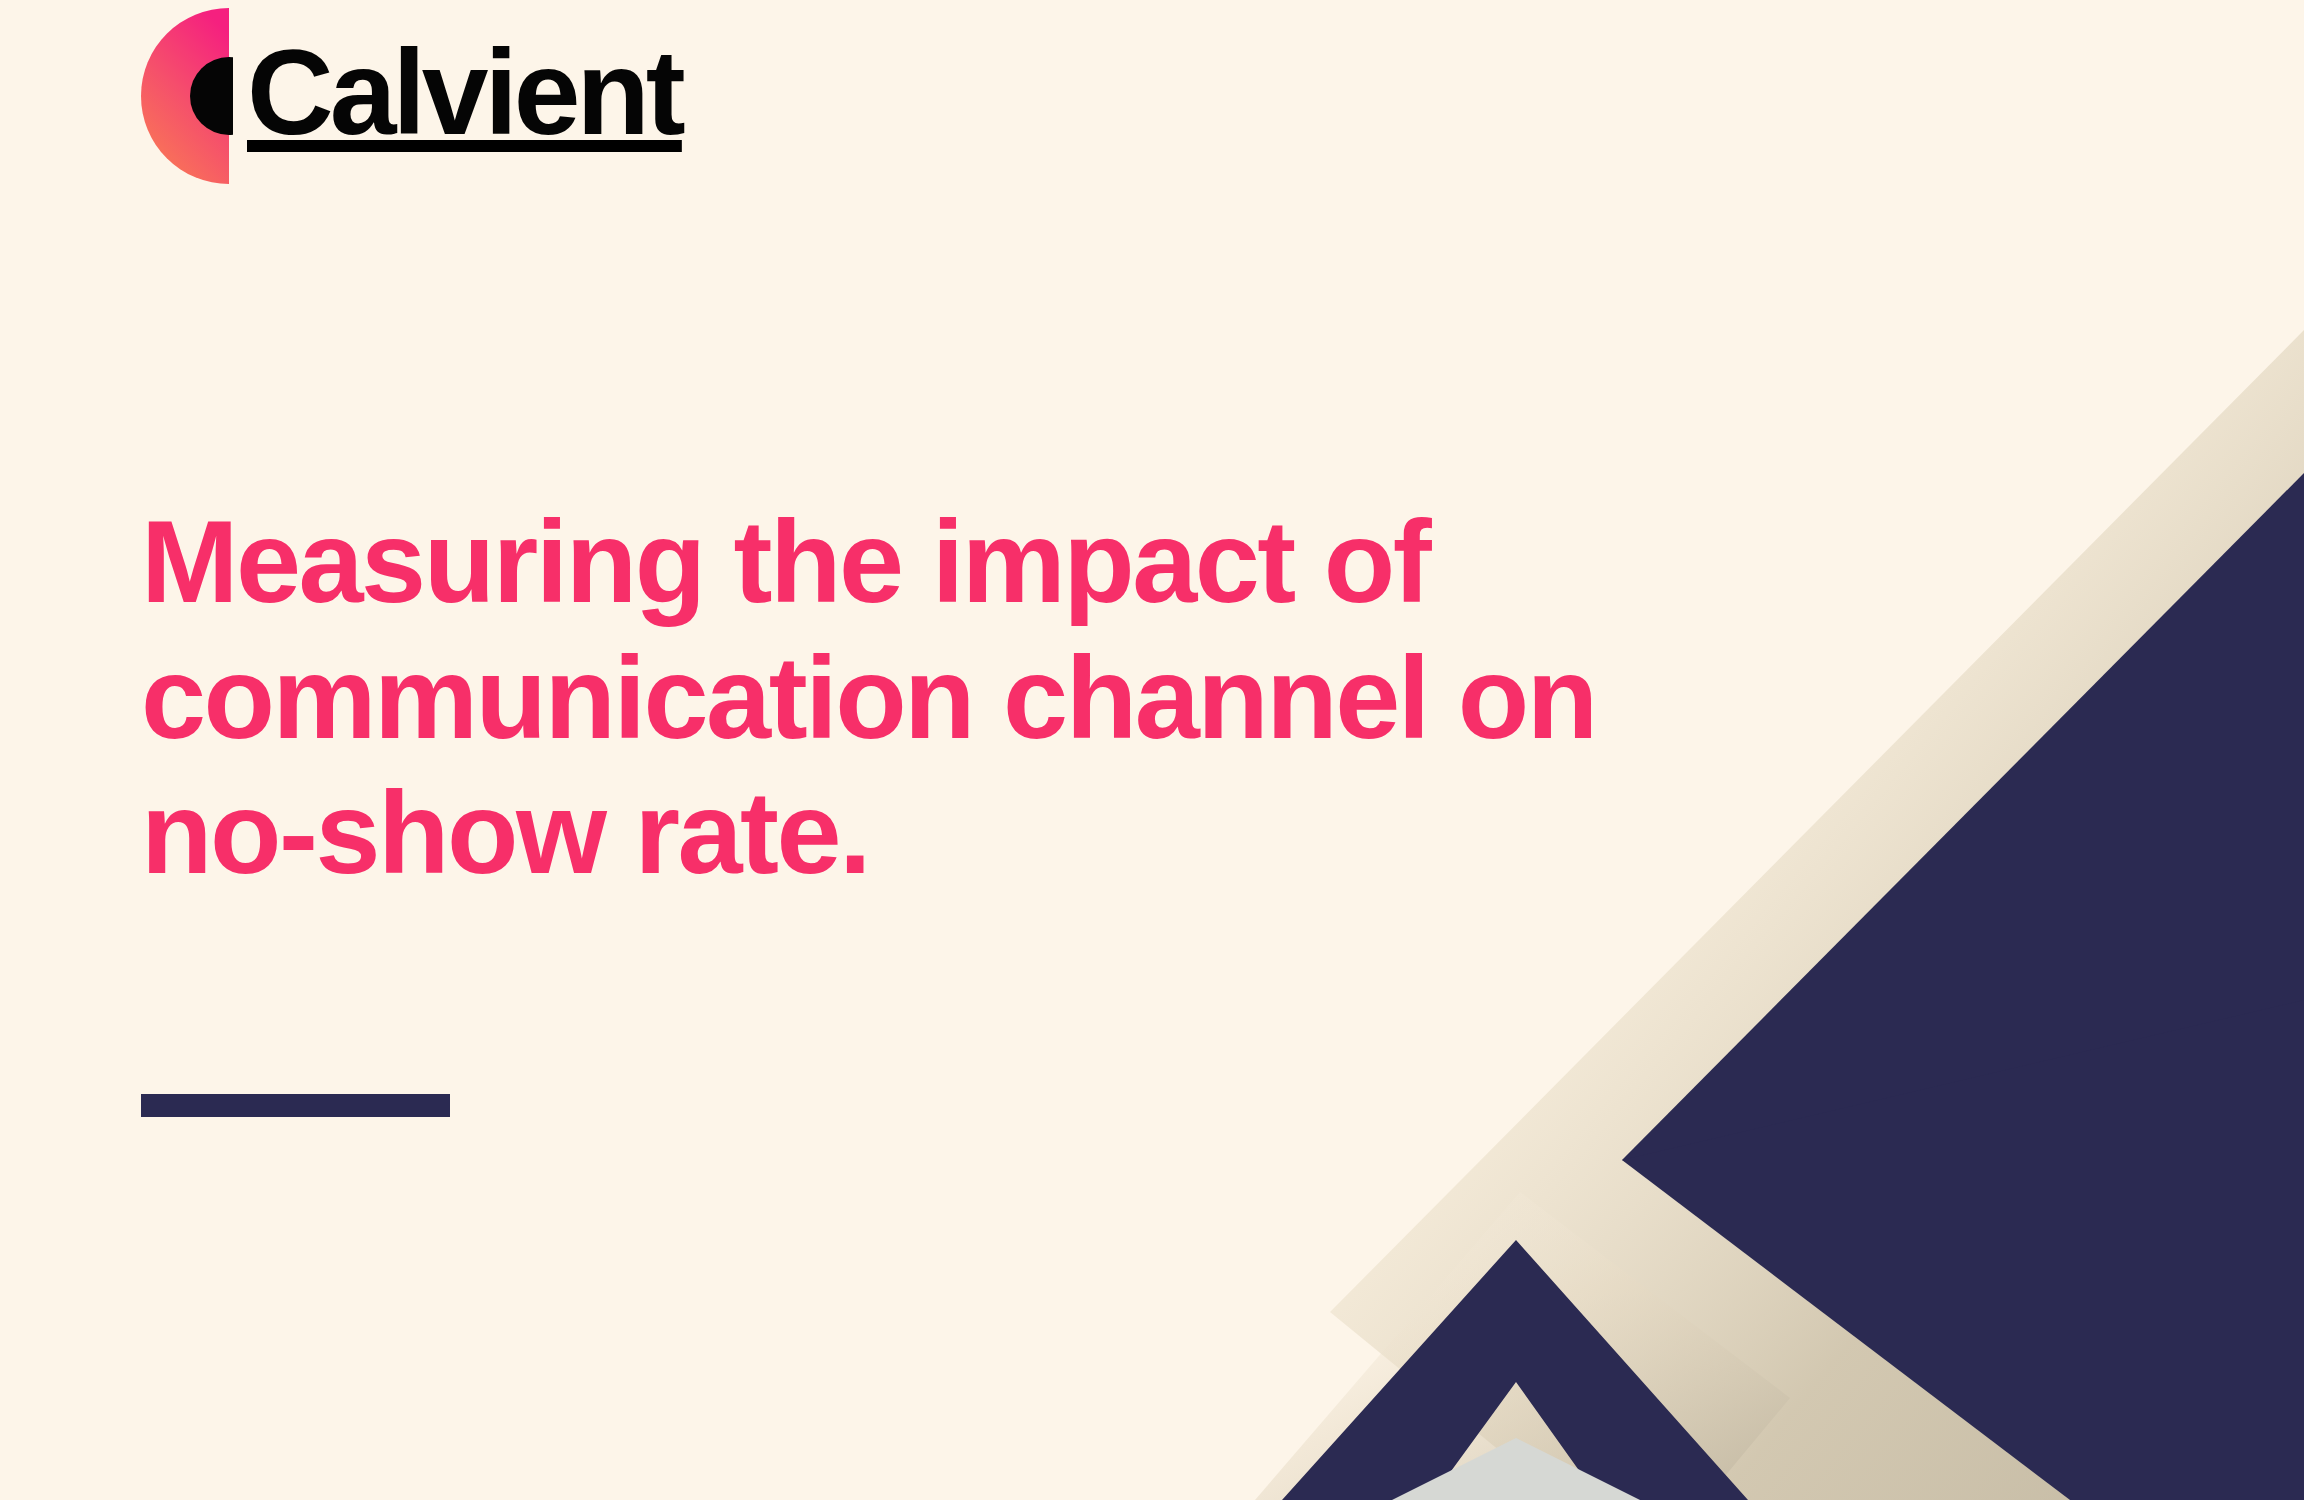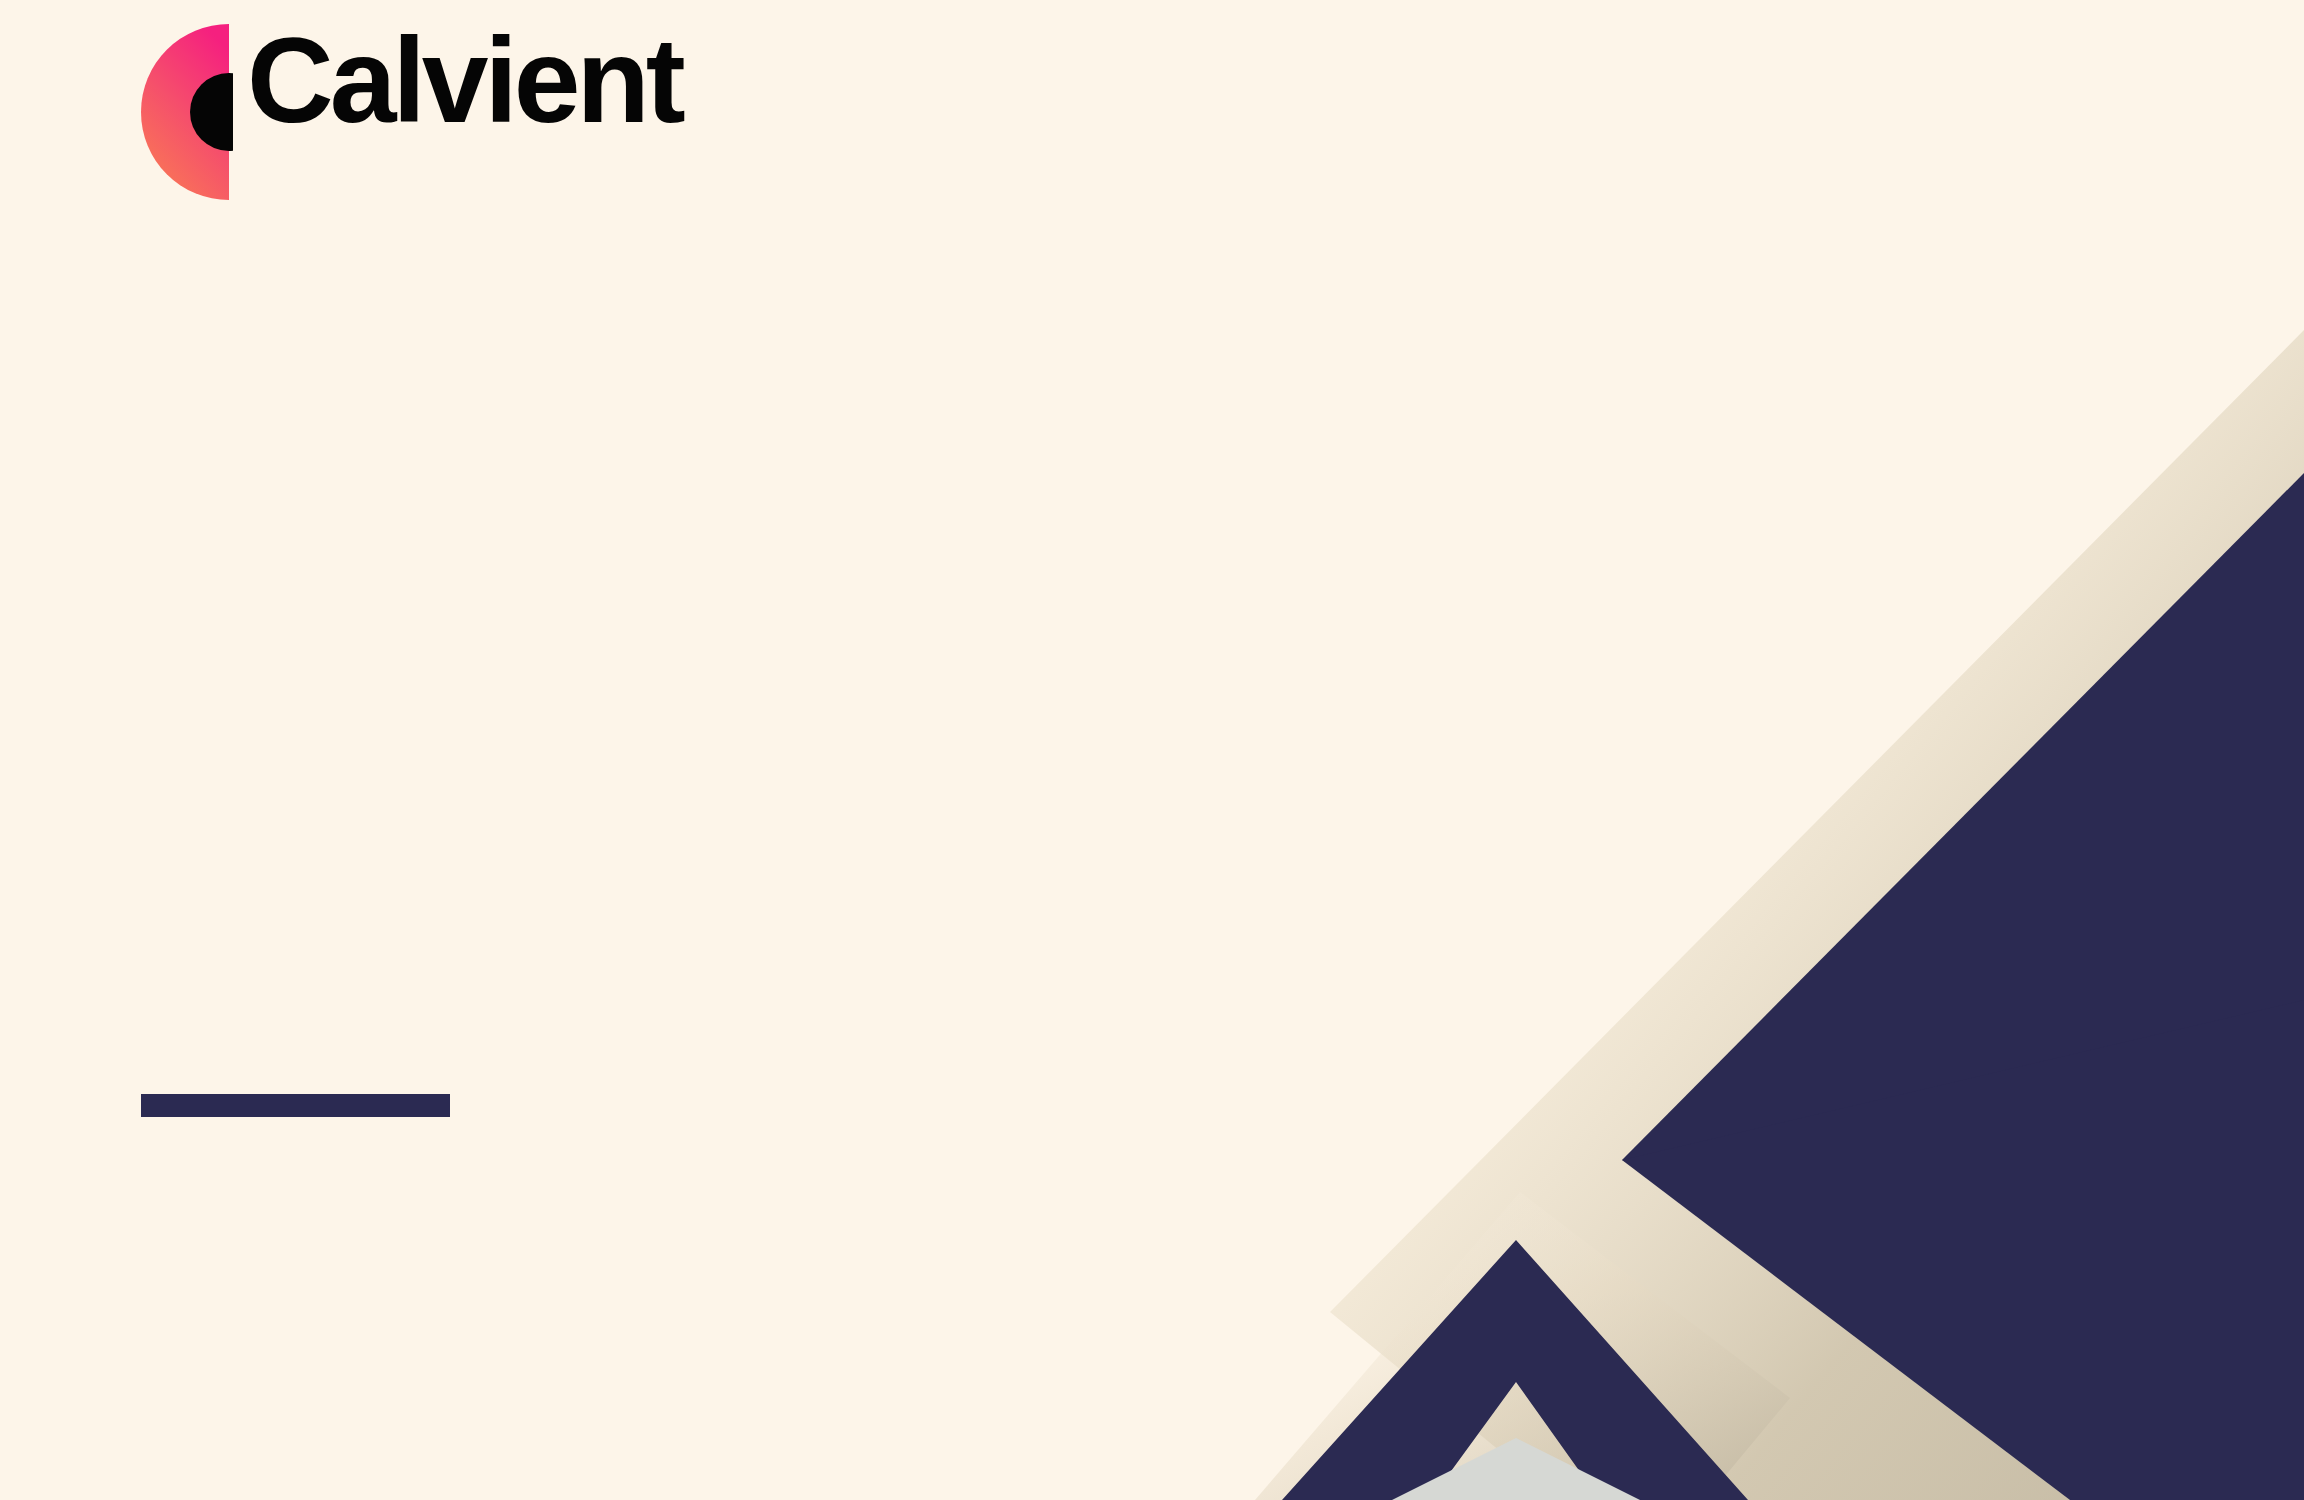--- a/index.html
+++ b/index.html
@@ -28,25 +28,26 @@
     inset: 0;
     width: 2304px;
     height: 1500px;
     pointer-events: none;
   }
 
   
   .logo {
     position: absolute;
     left: 141px;
-    top: 24px;
+    top: 8px;
     height: 176px;
     display: flex;
-    align-items: flex-start;
+    align-items: center;
     z-index: 5;
+    text-decoration: underline;
   }
   .logo-mark {
     position: relative;
     width: 92px;
     height: 176px;
     flex: 0 0 auto;
   }
   .logo-mark svg { display: block; }
 
   .logo-wordmark {
@@ -156,17 +157,22 @@
         </defs>
 
         <path d="M 88 0 A 88 88 0 0 0 88 176 Z" fill="url(#markGrad)"></path>
 
         <circle cx="88" cy="88" r="39" fill="#050505"></circle>
       </svg>
     </span>
     <span class="logo-wordmark">Calvient</span>
   </div>
 
+  <div class="title-block">
+    <h1 class="cover-title">Measuring the impact of
+communication channel on
+no-show rate.</h1>
+  </div>
 
   <div class="divider"></div>
 
 
 </div>
 
 </body></html>

